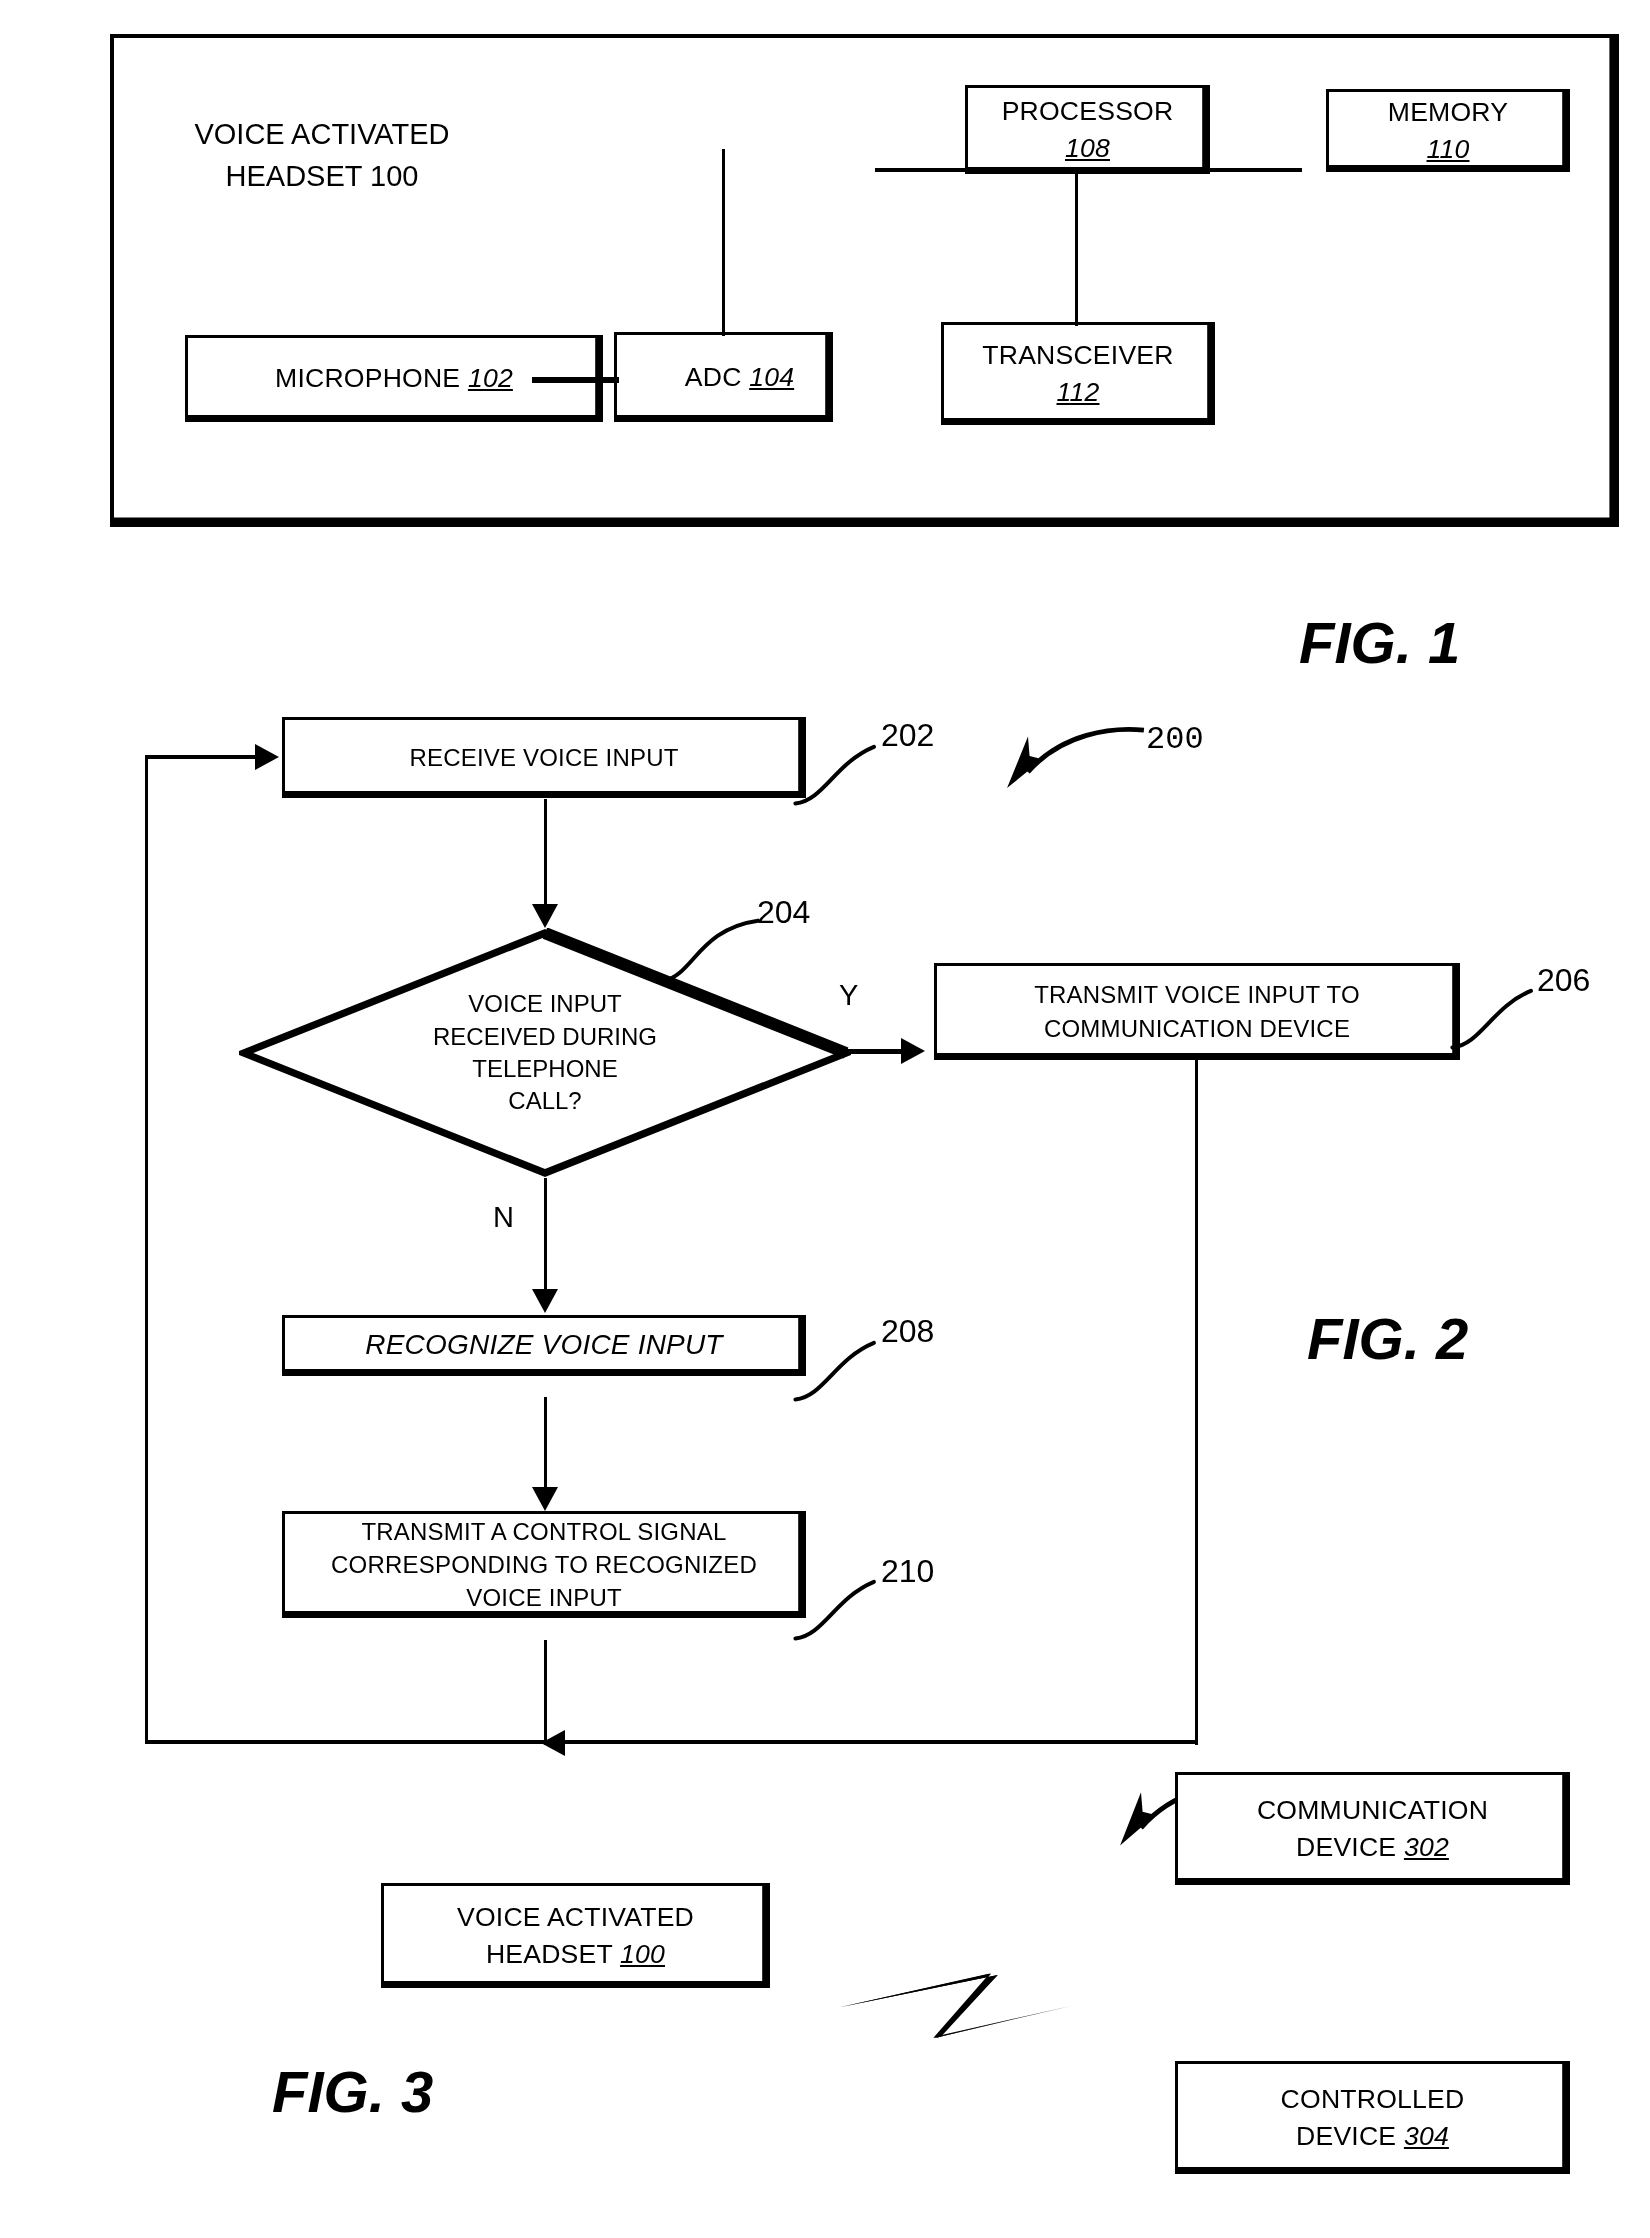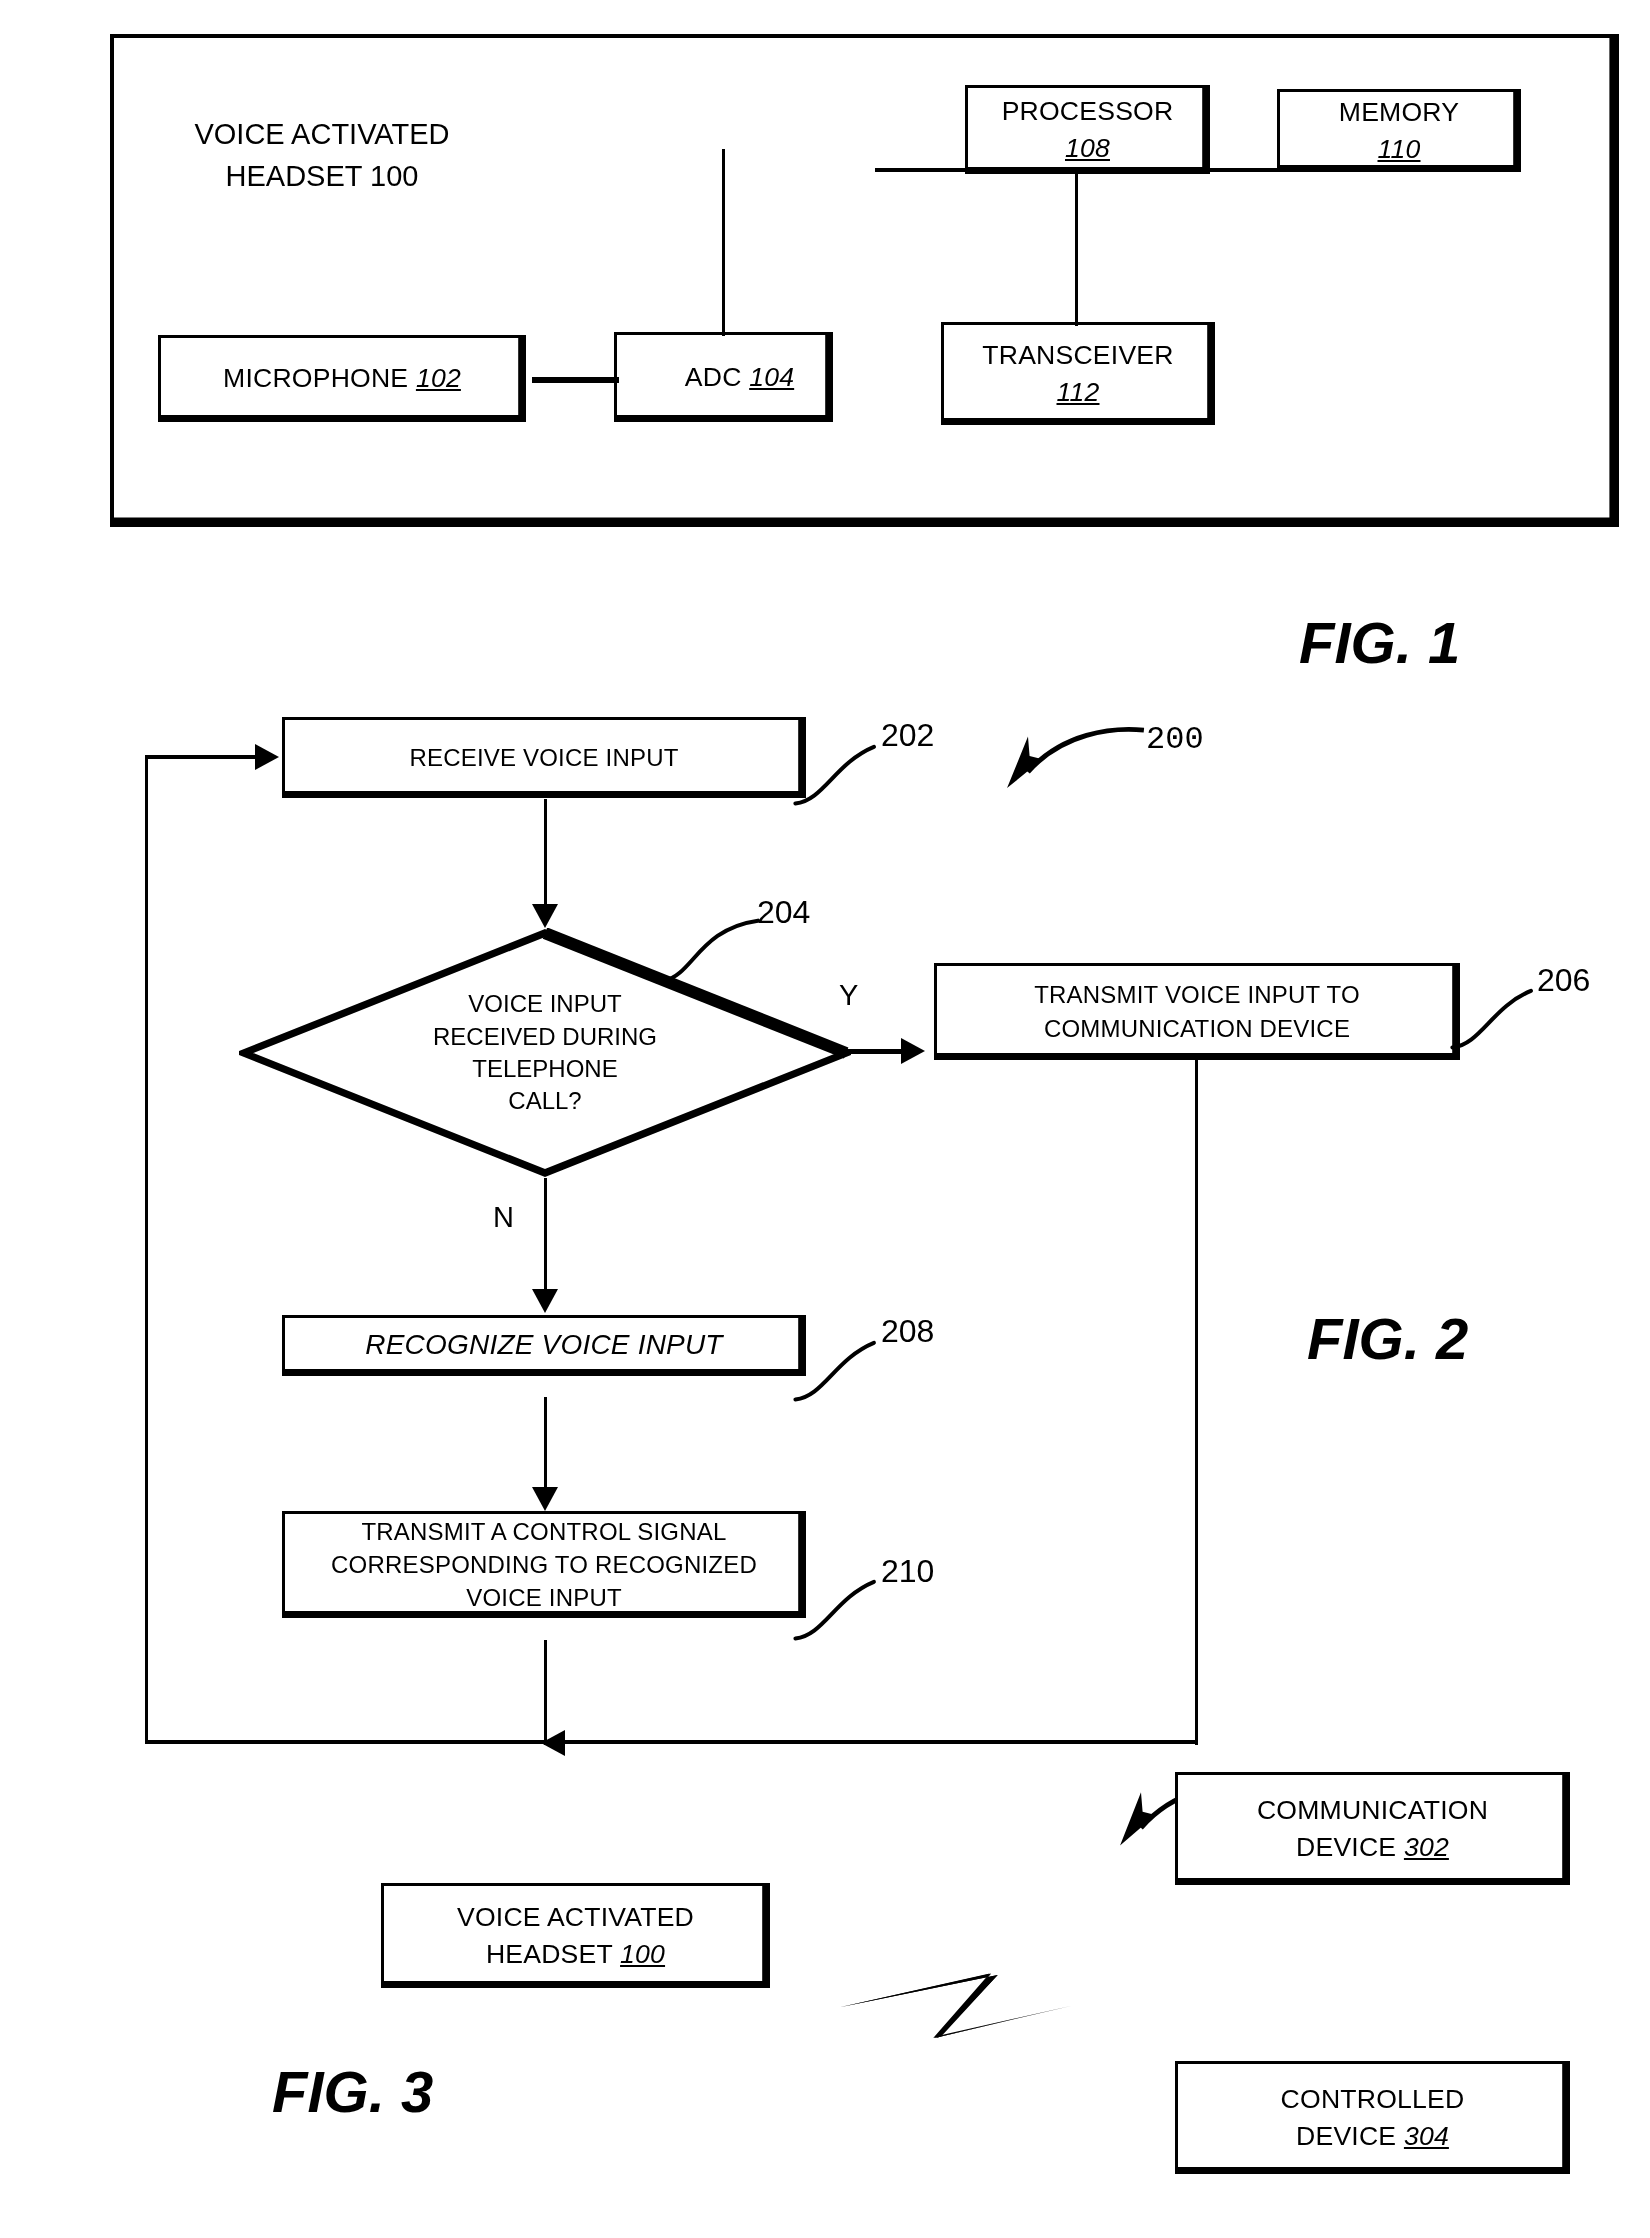--- a/index.html
+++ b/index.html
@@ -133,28 +133,28 @@
   </div>
 
 
   <div class="pbox" style="left:965px; top:85px; width:245px; height:89px; font-size:26.6px;">
     <div class="pbox-inner">
       <div>PROCESSOR</div>
       <div class="num">108</div>
     </div>
   </div>
 
-  <div class="pbox" style="left:1277px; top:89px; width:244px; height:83px; font-size:26.6px;">
+  <div class="pbox" style="left:1326px; top:89px; width:244px; height:83px; font-size:26.6px;">
     <div class="pbox-inner">
       <div>MEMORY</div>
       <div class="num">110</div>
     </div>
   </div>
 
-  <div class="pbox" style="left:158px; top:335px; width:368px; height:87px; font-size:26.6px;">
+  <div class="pbox" style="left:185px; top:335px; width:418px; height:87px; font-size:26.6px;">
     <div class="pbox-inner">
       <div><span>MICROPHONE </span><span class="num">102</span></div>
     </div>
   </div>
 
   <div class="pbox" style="left:614px; top:332px; width:219px; height:90px; font-size:26.6px;padding-left:32px;">
     <div class="pbox-inner">
       <div><span>ADC </span><span class="num">104</span></div>
     </div>
   </div>

